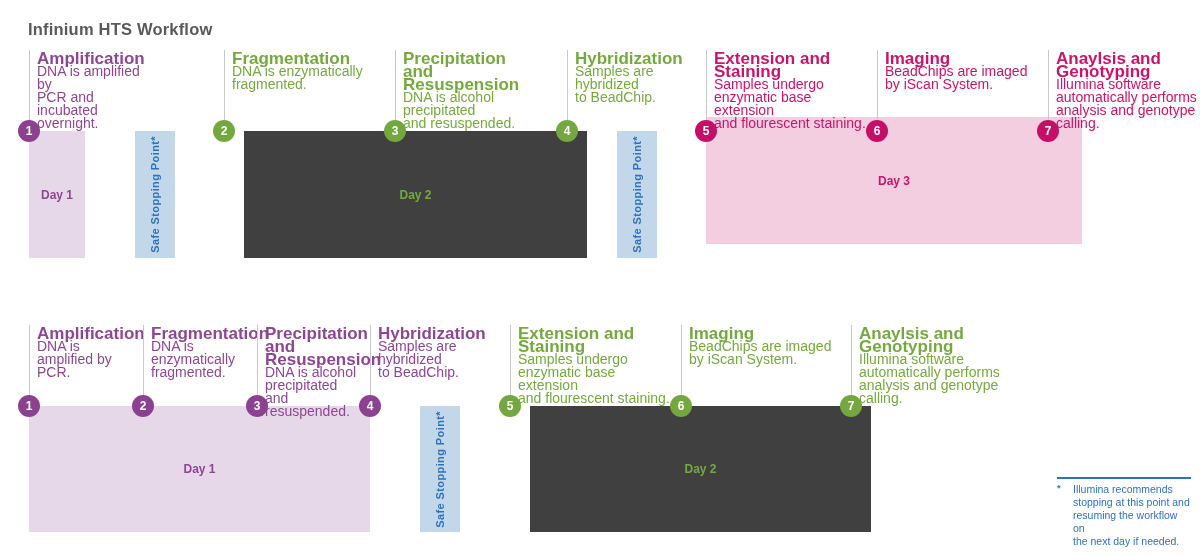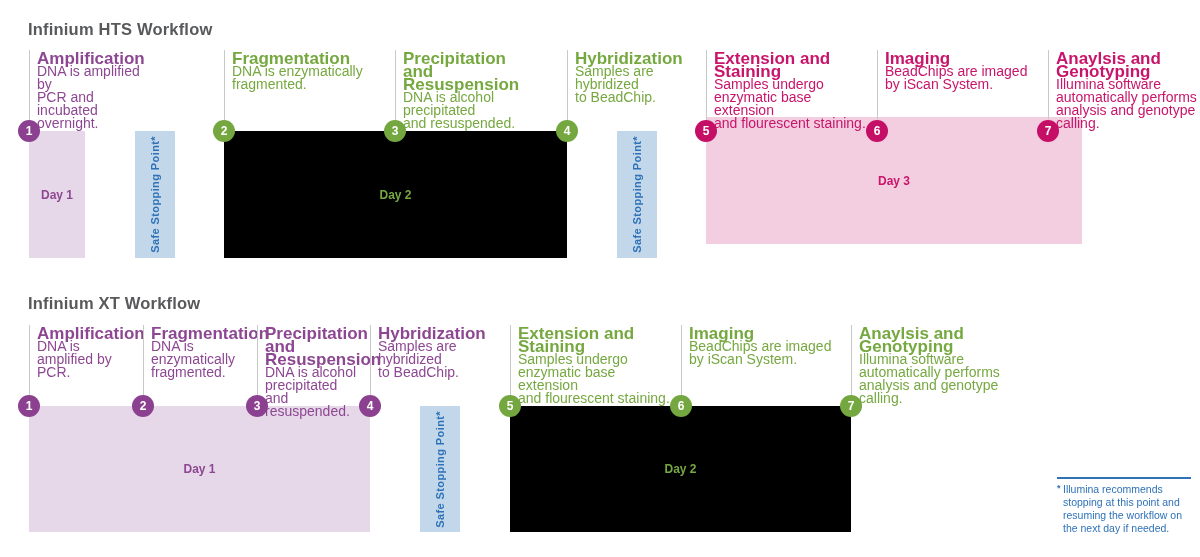--- a/index.html
+++ b/index.html
@@ -22,32 +22,32 @@
   .circle { position:absolute; width:22px; height:22px; border-radius:50%;
             display:flex; align-items:center; justify-content:center;
             color:#ffffff; font-size:12px; font-weight:bold; }
   .c-purple { background:#8c4190; }
   .c-green  { background:#74a73f; }
   .c-pink   { background:#c50f67; }
 
   
   .block { position:absolute; display:flex; align-items:center; justify-content:center; }
   .bg-purple { background:#e6d8e8; }
-  .bg-green  { background:#000000; }
+  .bg-green  { background:#404040;margin-left:20px; }
   .bg-pink   { background:#f2cee0; }
   .bg-blue   { background:#c2d8ea; }
   .day-label { font-size:12px; font-weight:bold; }
   .vlabel { writing-mode:vertical-rl; transform:rotate(180deg);
             font-size:11px; font-weight:bold; color:#2f72b8; letter-spacing:.4px; }
 
   
   .footnote { position:absolute; left:1057px; top:477px; width:134px;
               border-top:2px solid #2f72b8; padding-top:4px; }
   .fn-star { position:absolute; left:0; top:4px; font-size:9px; font-weight:bold; color:#2f72b8; }
-  .fn-text { margin-left:6px; font-size:10.5px; line-height:13px; color:#2f72b8; white-space:pre-line; }
+  .fn-text { margin-left:16px; font-size:10.5px; line-height:13px; color:#2f72b8; white-space:pre-line; }
 </style>
 </head>
 <body>
 
 <div class="canvas">
 
   <div class="wf-title" style="left:28px; top:20px;">Infinium HTS Workflow</div>
 
   <div class="block bg-purple" style="left:29px;  top:131px; width:56px;  height:127px;">
     <span class="day-label text-purple">Day 1</span>
@@ -108,21 +108,20 @@
   </div>
 
   <div class="circle c-purple" style="left:18px;   top:120px;">1</div>
   <div class="circle c-green" style="left:213px;  top:120px;">2</div>
   <div class="circle c-green" style="left:384px;  top:120px;">3</div>
   <div class="circle c-green" style="left:556px;  top:120px;">4</div>
   <div class="circle c-pink" style="left:695px;  top:120px;">5</div>
   <div class="circle c-pink" style="left:866px;  top:120px;">6</div>
   <div class="circle c-pink" style="left:1037px; top:120px;">7</div>
 
-  <div class="wf-title" style="left:28px; top:294px;">Infinium XT Workflow</div>
 
   <div class="block bg-purple" style="left:29px;  top:406px; width:341px; height:126px;">
     <span class="day-label text-purple">Day 1</span>
   </div>
   <div class="block bg-blue" style="left:420px; top:406px; width:40px; height:126px;">
     <span class="vlabel">Safe Stopping Point*</span>
   </div>
   <div class="block bg-green" style="left:510px; top:406px; width:341px; height:126px;">
     <span class="day-label text-green">Day 2</span>
   </div>

